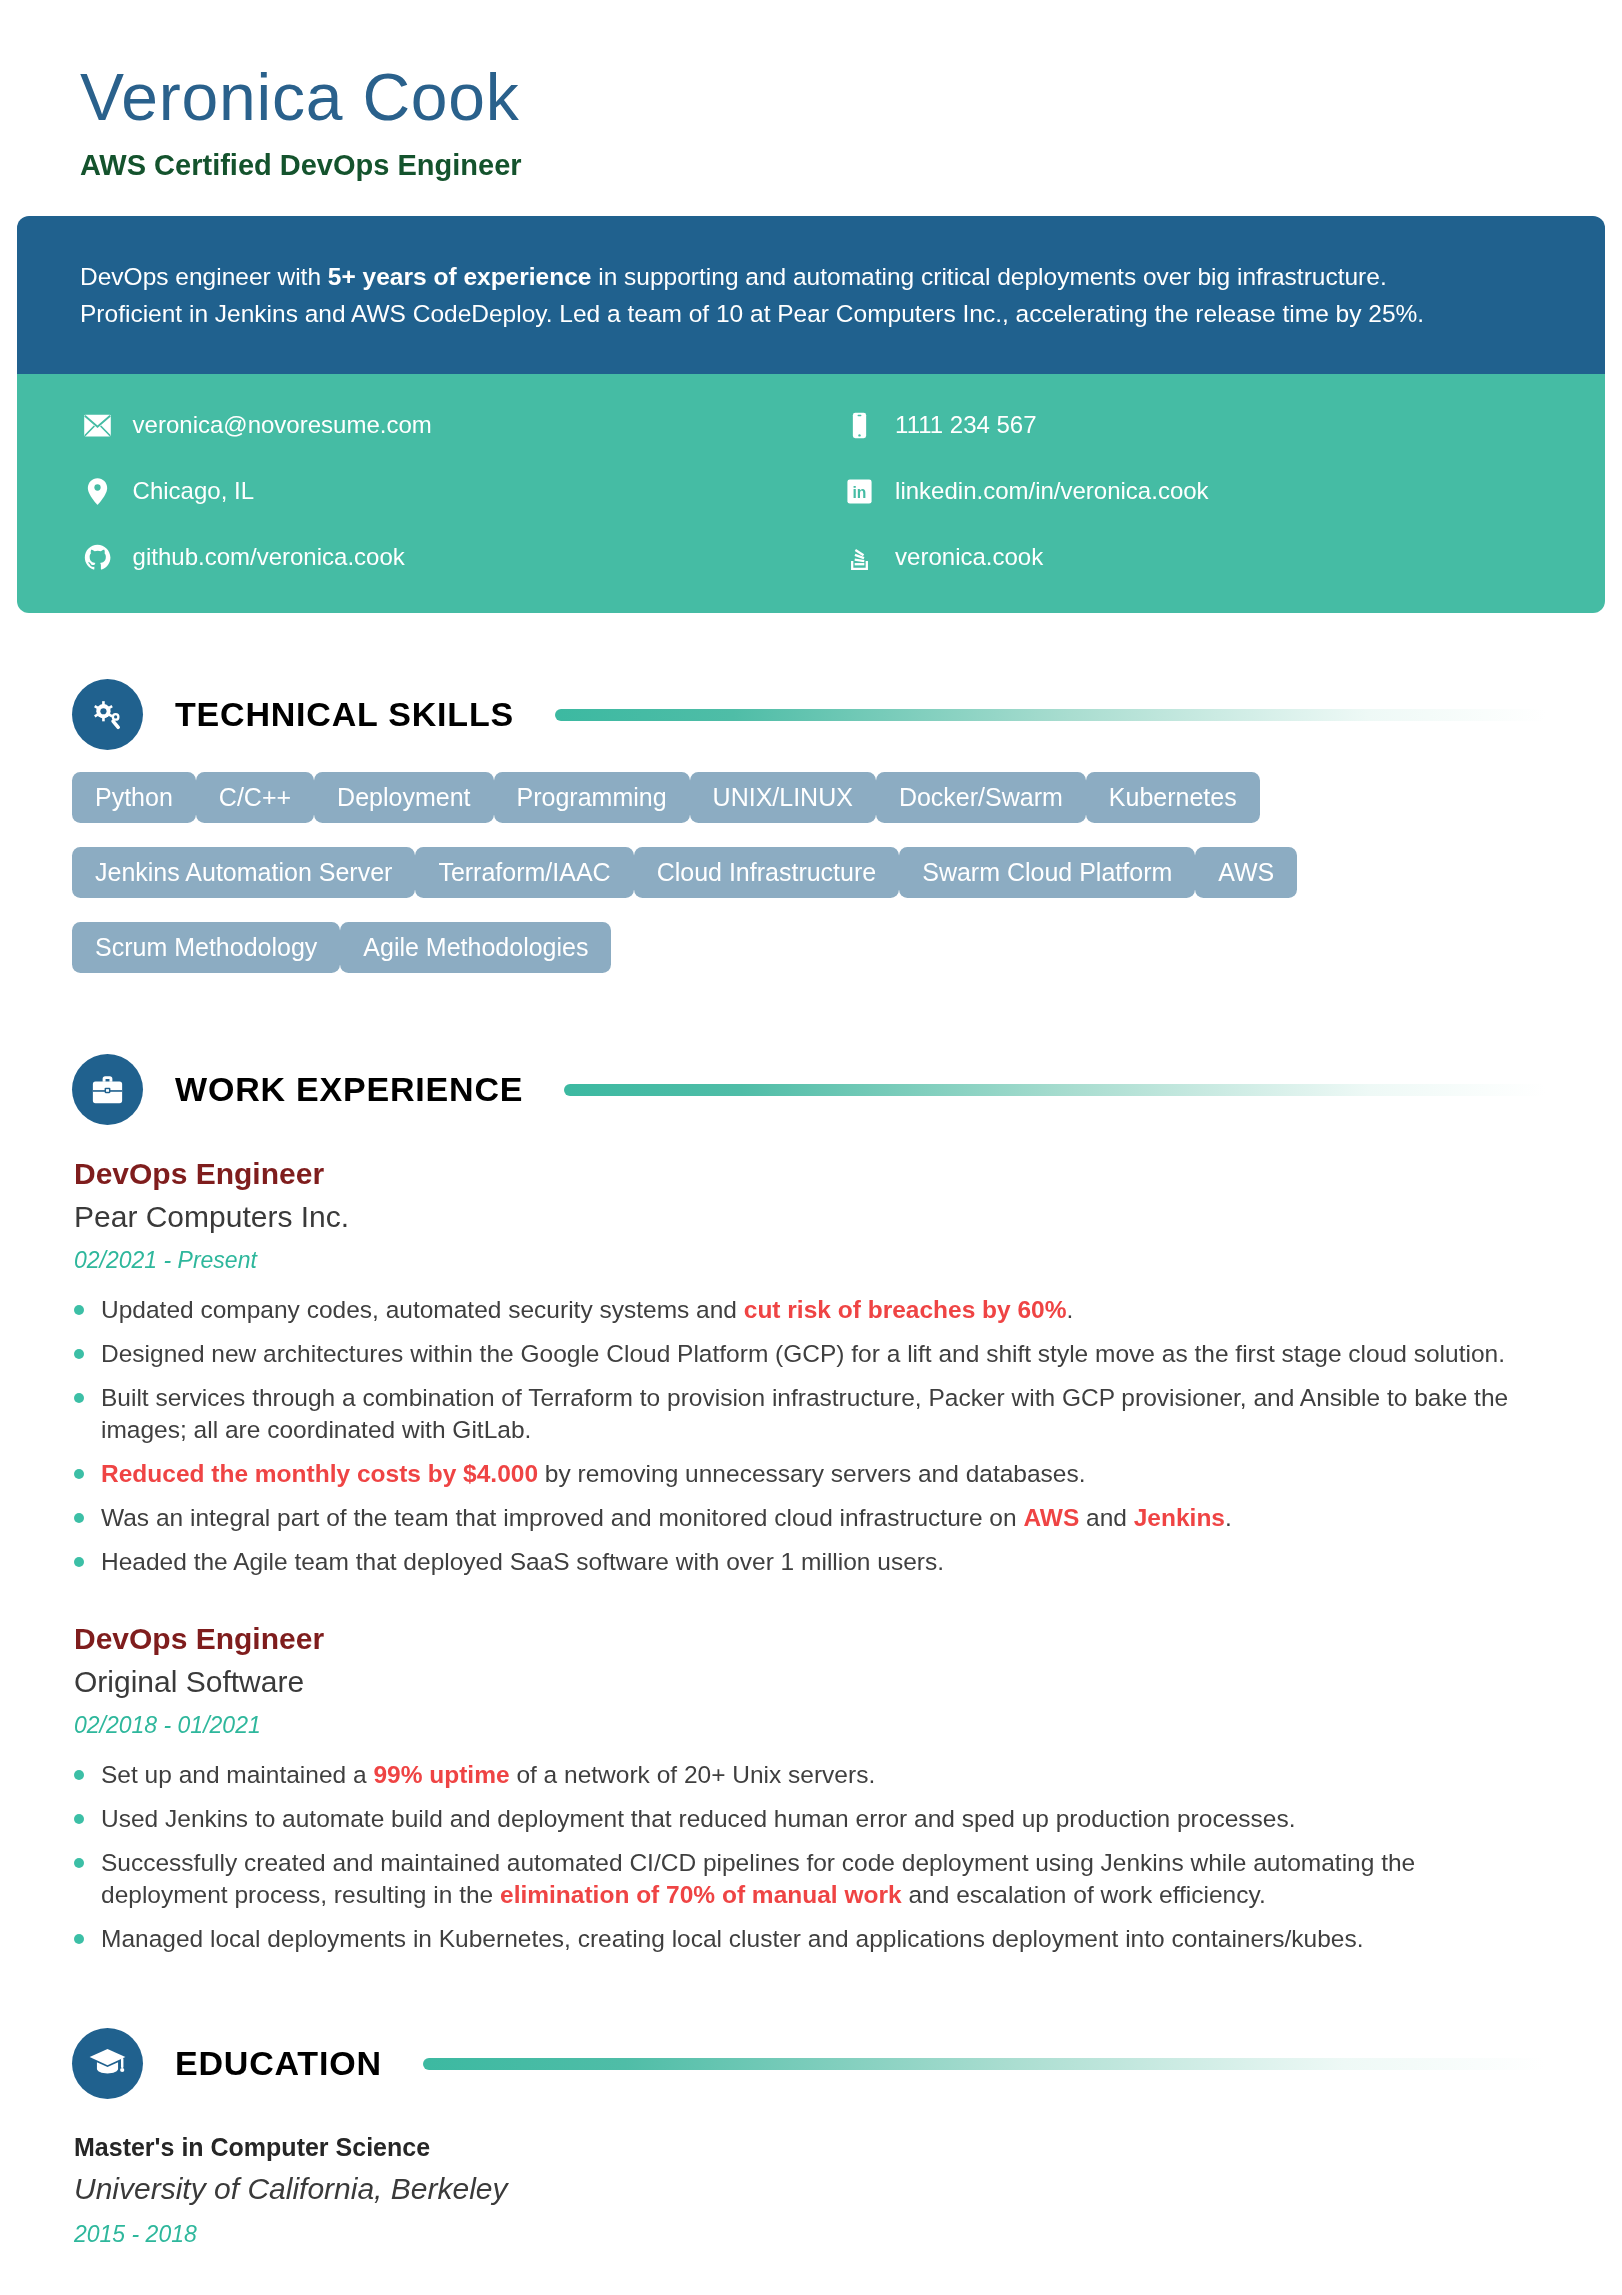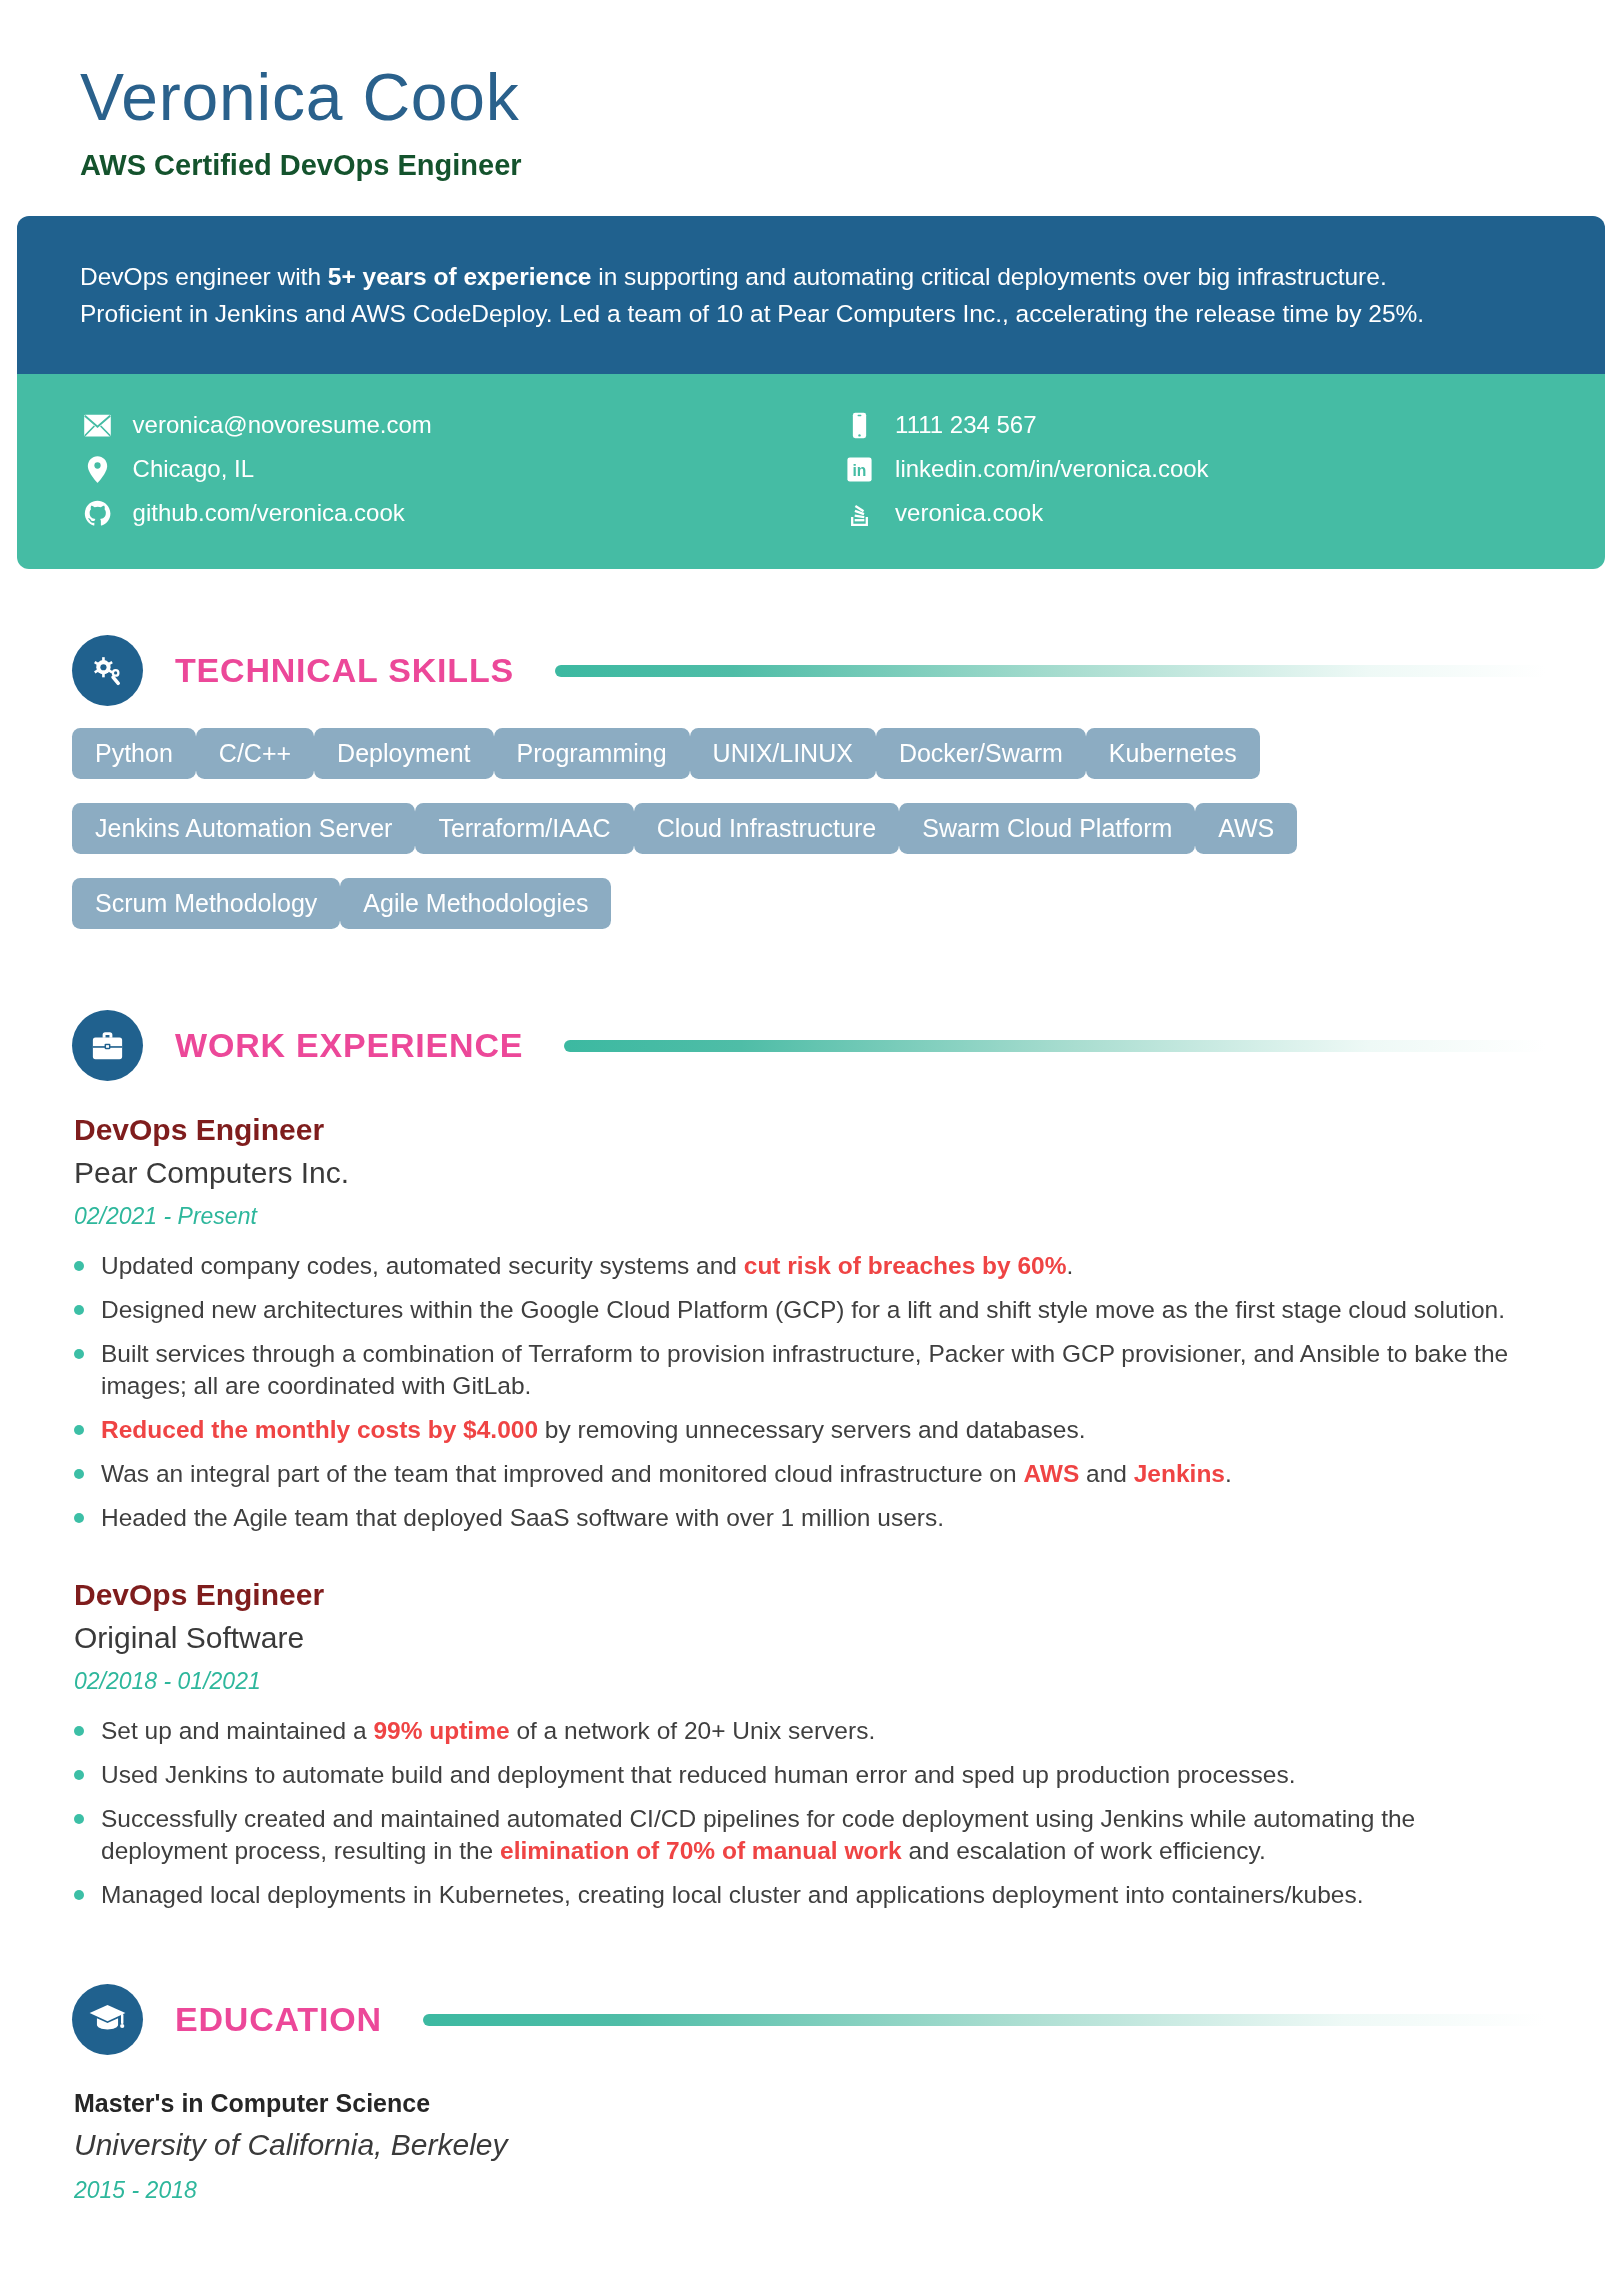--- a/index.html
+++ b/index.html
@@ -28,37 +28,37 @@
     padding: 42px 110px 41px 63px;
     color: #ffffff; font-size: 24.5px; line-height: 1.55;
   }
   .summary-box b { font-weight: 700; }
 
   
   .contact-box {
     margin: 0 17px; background: #45bca4; border-radius: 0 0 12px 12px;
     padding: 34px 0 39px 63px;
     display: grid; grid-template-columns: 1fr 1fr; grid-auto-flow: column;
-    grid-template-rows: repeat(3, auto); row-gap: 10px;
+    grid-template-rows: repeat(3, auto); row-gap: 32px;
     color: #ffffff; font-size: 24px;
   }
   .contact-item { display: flex; align-items: center; }
   .contact-icon { width: 34px; height: 34px; margin-right: 18.6px; display: inline-flex; align-items: center; justify-content: center; flex: 0 0 34px; }
   .contact-icon svg { width: 29px; height: 29px; }
 
   
   .section { margin-top: 66px; }
   .section-header { display: flex; align-items: center; margin-left: 72px; margin-right: 76px; }
   .section-emblem {
     width: 71px; height: 71px; border-radius: 50%; background: #20618e;
     display: flex; align-items: center; justify-content: center; flex: 0 0 71px;
   }
   .section-emblem svg { width: 39px; height: 39px; }
   .section-title {
-    margin-left: 32px; font-size: 34px; font-weight: 700; color: #ec4899; letter-spacing: 0.8px;
+    margin-left: 32px; font-size: 34px; font-weight: 700; color: #000000; letter-spacing: 0.8px;
     white-space: nowrap;
   }
   .section-line {
     flex: 1; height: 12px; border-radius: 6px; margin-left: 41px;
     background: linear-gradient(90deg, #3cb9a1 0%, #4fbda7 18%, #a9ddd0 52%, #eef9f6 82%, #ffffff 100%);
   }
 
   
   .pills { margin: 22px 76px 0 72px; display: flex; flex-wrap: wrap; gap: 24px 0; text-align: center; }
   .pill {

